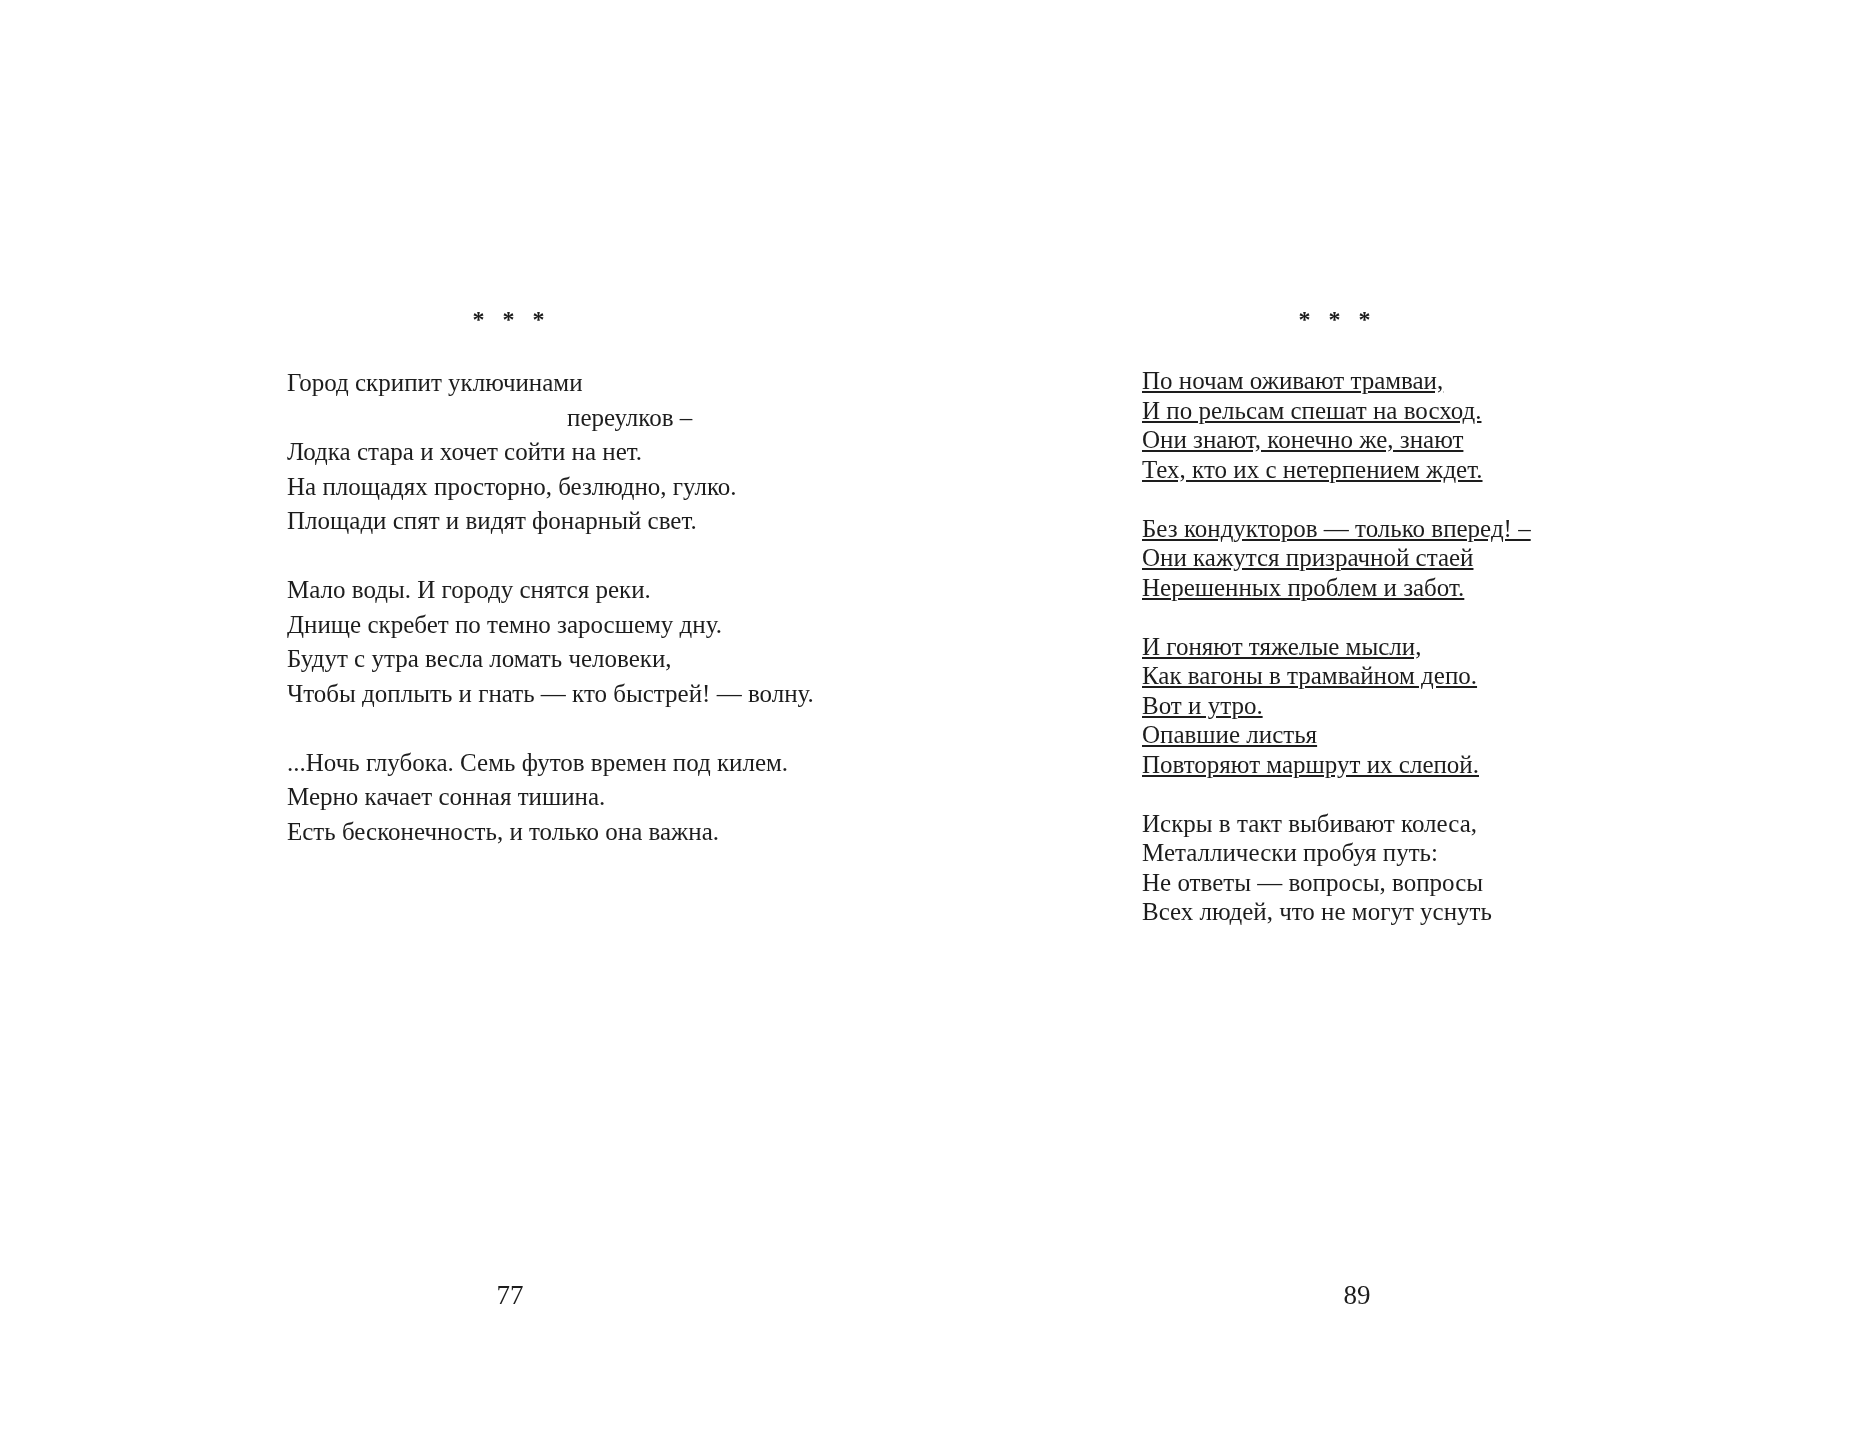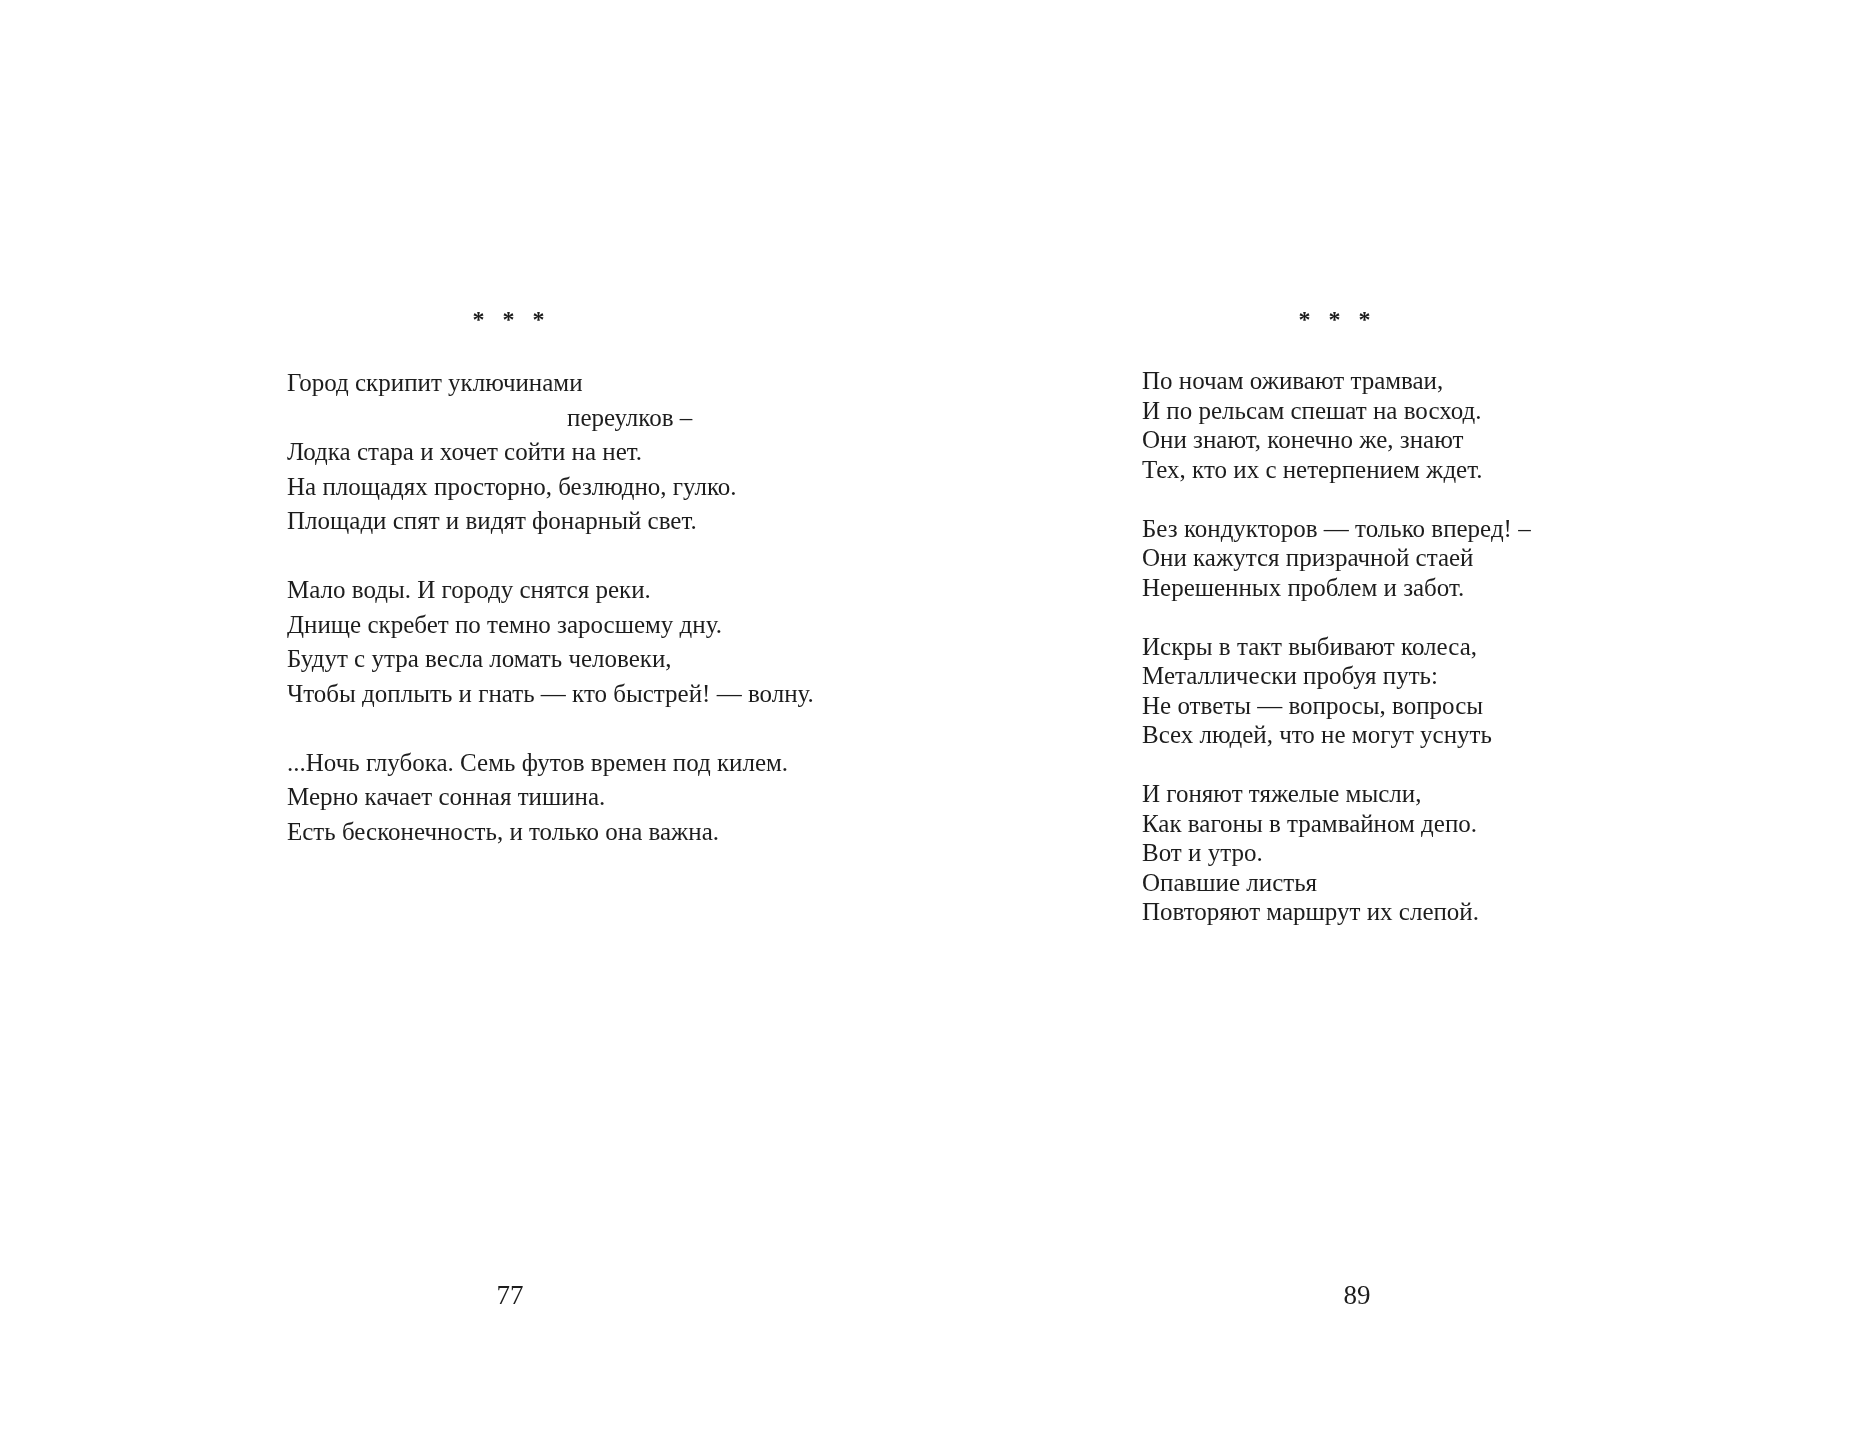--- a/index.html
+++ b/index.html
@@ -39,21 +39,21 @@
     position: absolute;
     top: 366px;
     left: 0;
     font-size: 25px;
   }
   .page-left  .poem { line-height: 34.5px; }
   .page-right .poem { line-height: 29.5px; }
 
   .stanza { margin: 0; }
   .page-left  .stanza:not(:last-child) { margin-bottom: 34.5px; }
-  .page-right .stanza:not(:last-child) { margin-bottom: 29.5px; }
+  .page-right .stanza:not(:last-child) { margin-bottom: 29.5px; text-decoration: underline; }
 
   .line {
     white-space: nowrap;
   }
   .line.indent {
     padding-left: 280px;
   }
 
   .pagenum {
     position: absolute;
@@ -101,27 +101,27 @@
         <div class="line">И по рельсам спешат на восход.</div>
         <div class="line">Они знают, конечно же, знают</div>
         <div class="line">Тех, кто их с нетерпением ждет.</div>
       </div>
       <div class="stanza">
         <div class="line">Без кондукторов — только вперед! –</div>
         <div class="line">Они кажутся призрачной стаей</div>
         <div class="line">Нерешенных проблем и забот.</div>
       </div>
       <div class="stanza">
-        <div class="line">Искры в такт выбивают колеса,</div>
-        <div class="line">Металлически пробуя путь:</div>
-        <div class="line">Не ответы — вопросы, вопросы</div>
-        <div class="line">Всех людей, что не могут уснуть</div>
-      </div>
-      <div class="stanza">
         <div class="line">И гоняют тяжелые мысли,</div>
         <div class="line">Как вагоны в трамвайном депо.</div>
         <div class="line">Вот и утро.</div>
         <div class="line">Опавшие листья</div>
         <div class="line">Повторяют маршрут их слепой.</div>
       </div>
+      <div class="stanza">
+        <div class="line">Искры в такт выбивают колеса,</div>
+        <div class="line">Металлически пробуя путь:</div>
+        <div class="line">Не ответы — вопросы, вопросы</div>
+        <div class="line">Всех людей, что не могут уснуть</div>
+      </div>
     </div>
   <div class="pagenum">89</div>
 </div>
 
 </body></html>

